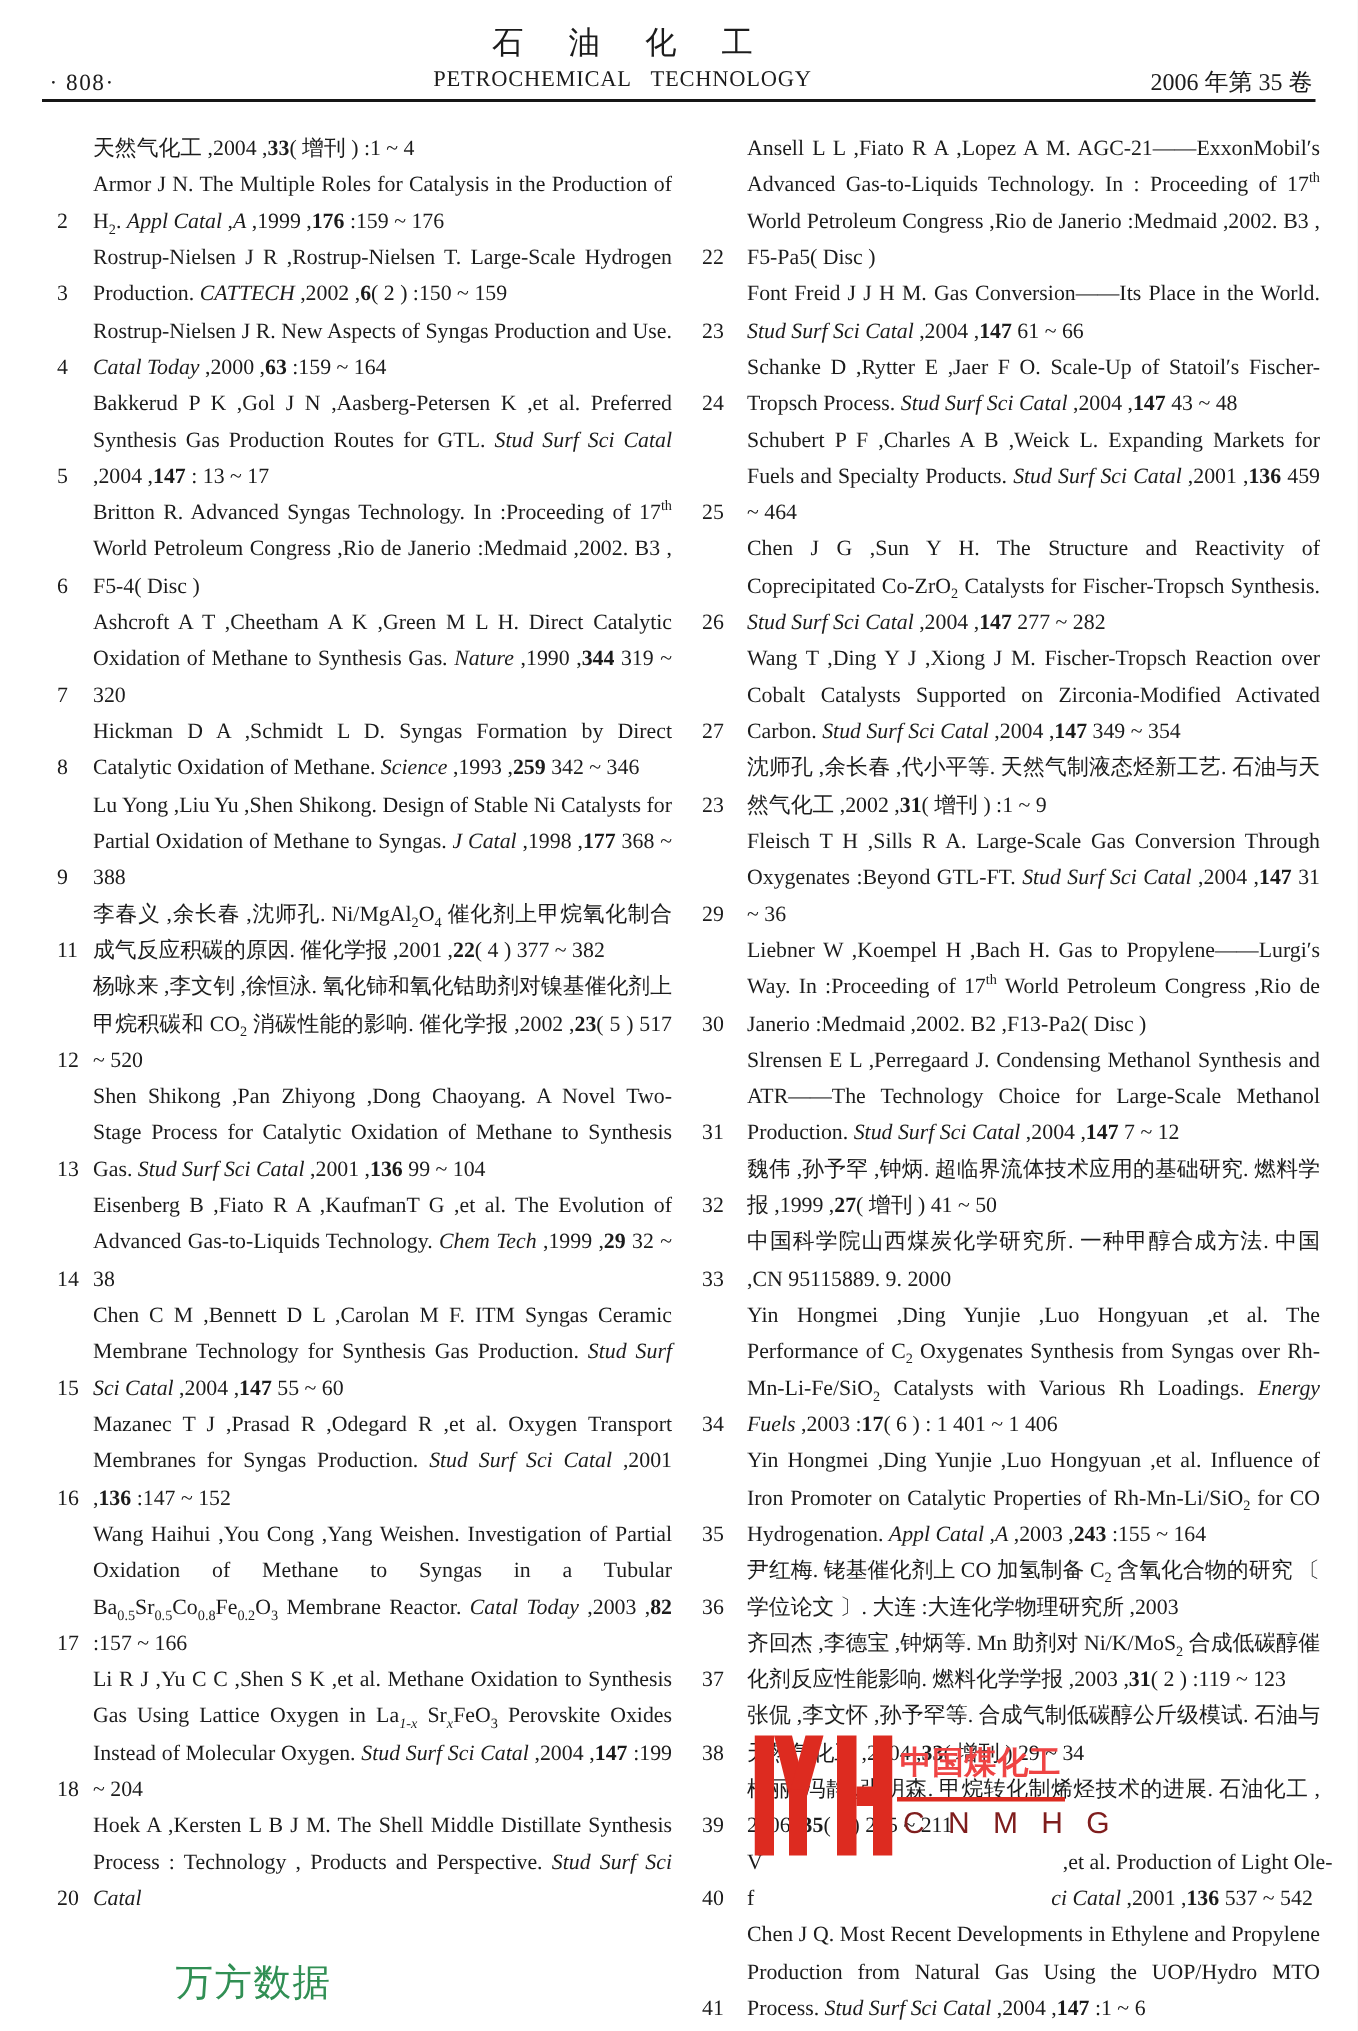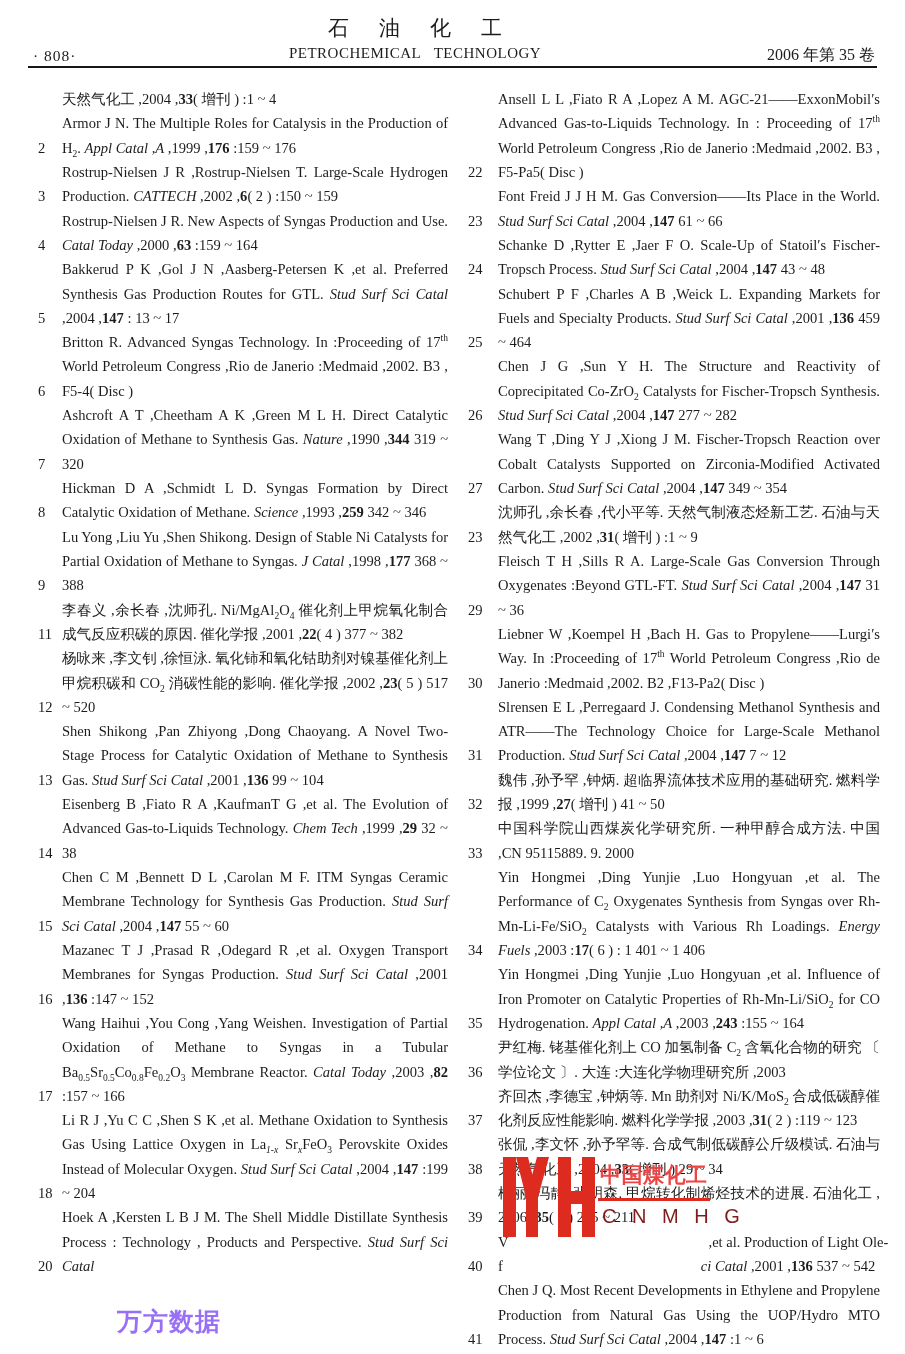--- a/index.html
+++ b/index.html
@@ -35,21 +35,21 @@
   .gap{display:inline-block;}
   
   .logo{position:absolute; left:503px; top:1153px; width:250px; height:88px;}
   .logo-mark{position:absolute; left:0; top:2px;}
   .logo-cn{position:absolute; left:97px; top:8px; font-size:21px; letter-spacing:0.5px;
            color:#ef4444; font-family:"Liberation Sans","DejaVu Sans",sans-serif; font-weight:bold; white-space:nowrap;}
   .logo-underline{position:absolute; left:95px; top:45px; width:112px; height:3px;}
   .logo-en{position:absolute; left:99px; top:52px; font-size:20px; letter-spacing:5px;
            color:#7f1d1d; font-family:"Liberation Sans","DejaVu Sans",sans-serif; white-space:nowrap;}
   .wanfang{position:absolute; left:117px; top:1305px; font-size:25px; letter-spacing:1px;
-           color:#8b5cf6; font-family:"Liberation Sans","DejaVu Sans",sans-serif; font-weight:bold; opacity:.88;}
+           color:#15803d; font-family:"Liberation Sans","DejaVu Sans",sans-serif; font-weight:normal; opacity:.88;}
 </style>
 </head>
 <body>
 
 <div class="page">
 
   <div class="header">
     <div class="page-num">· 808·</div>
     <div class="titles">
       <div class="title-cn">石油化工</div>

